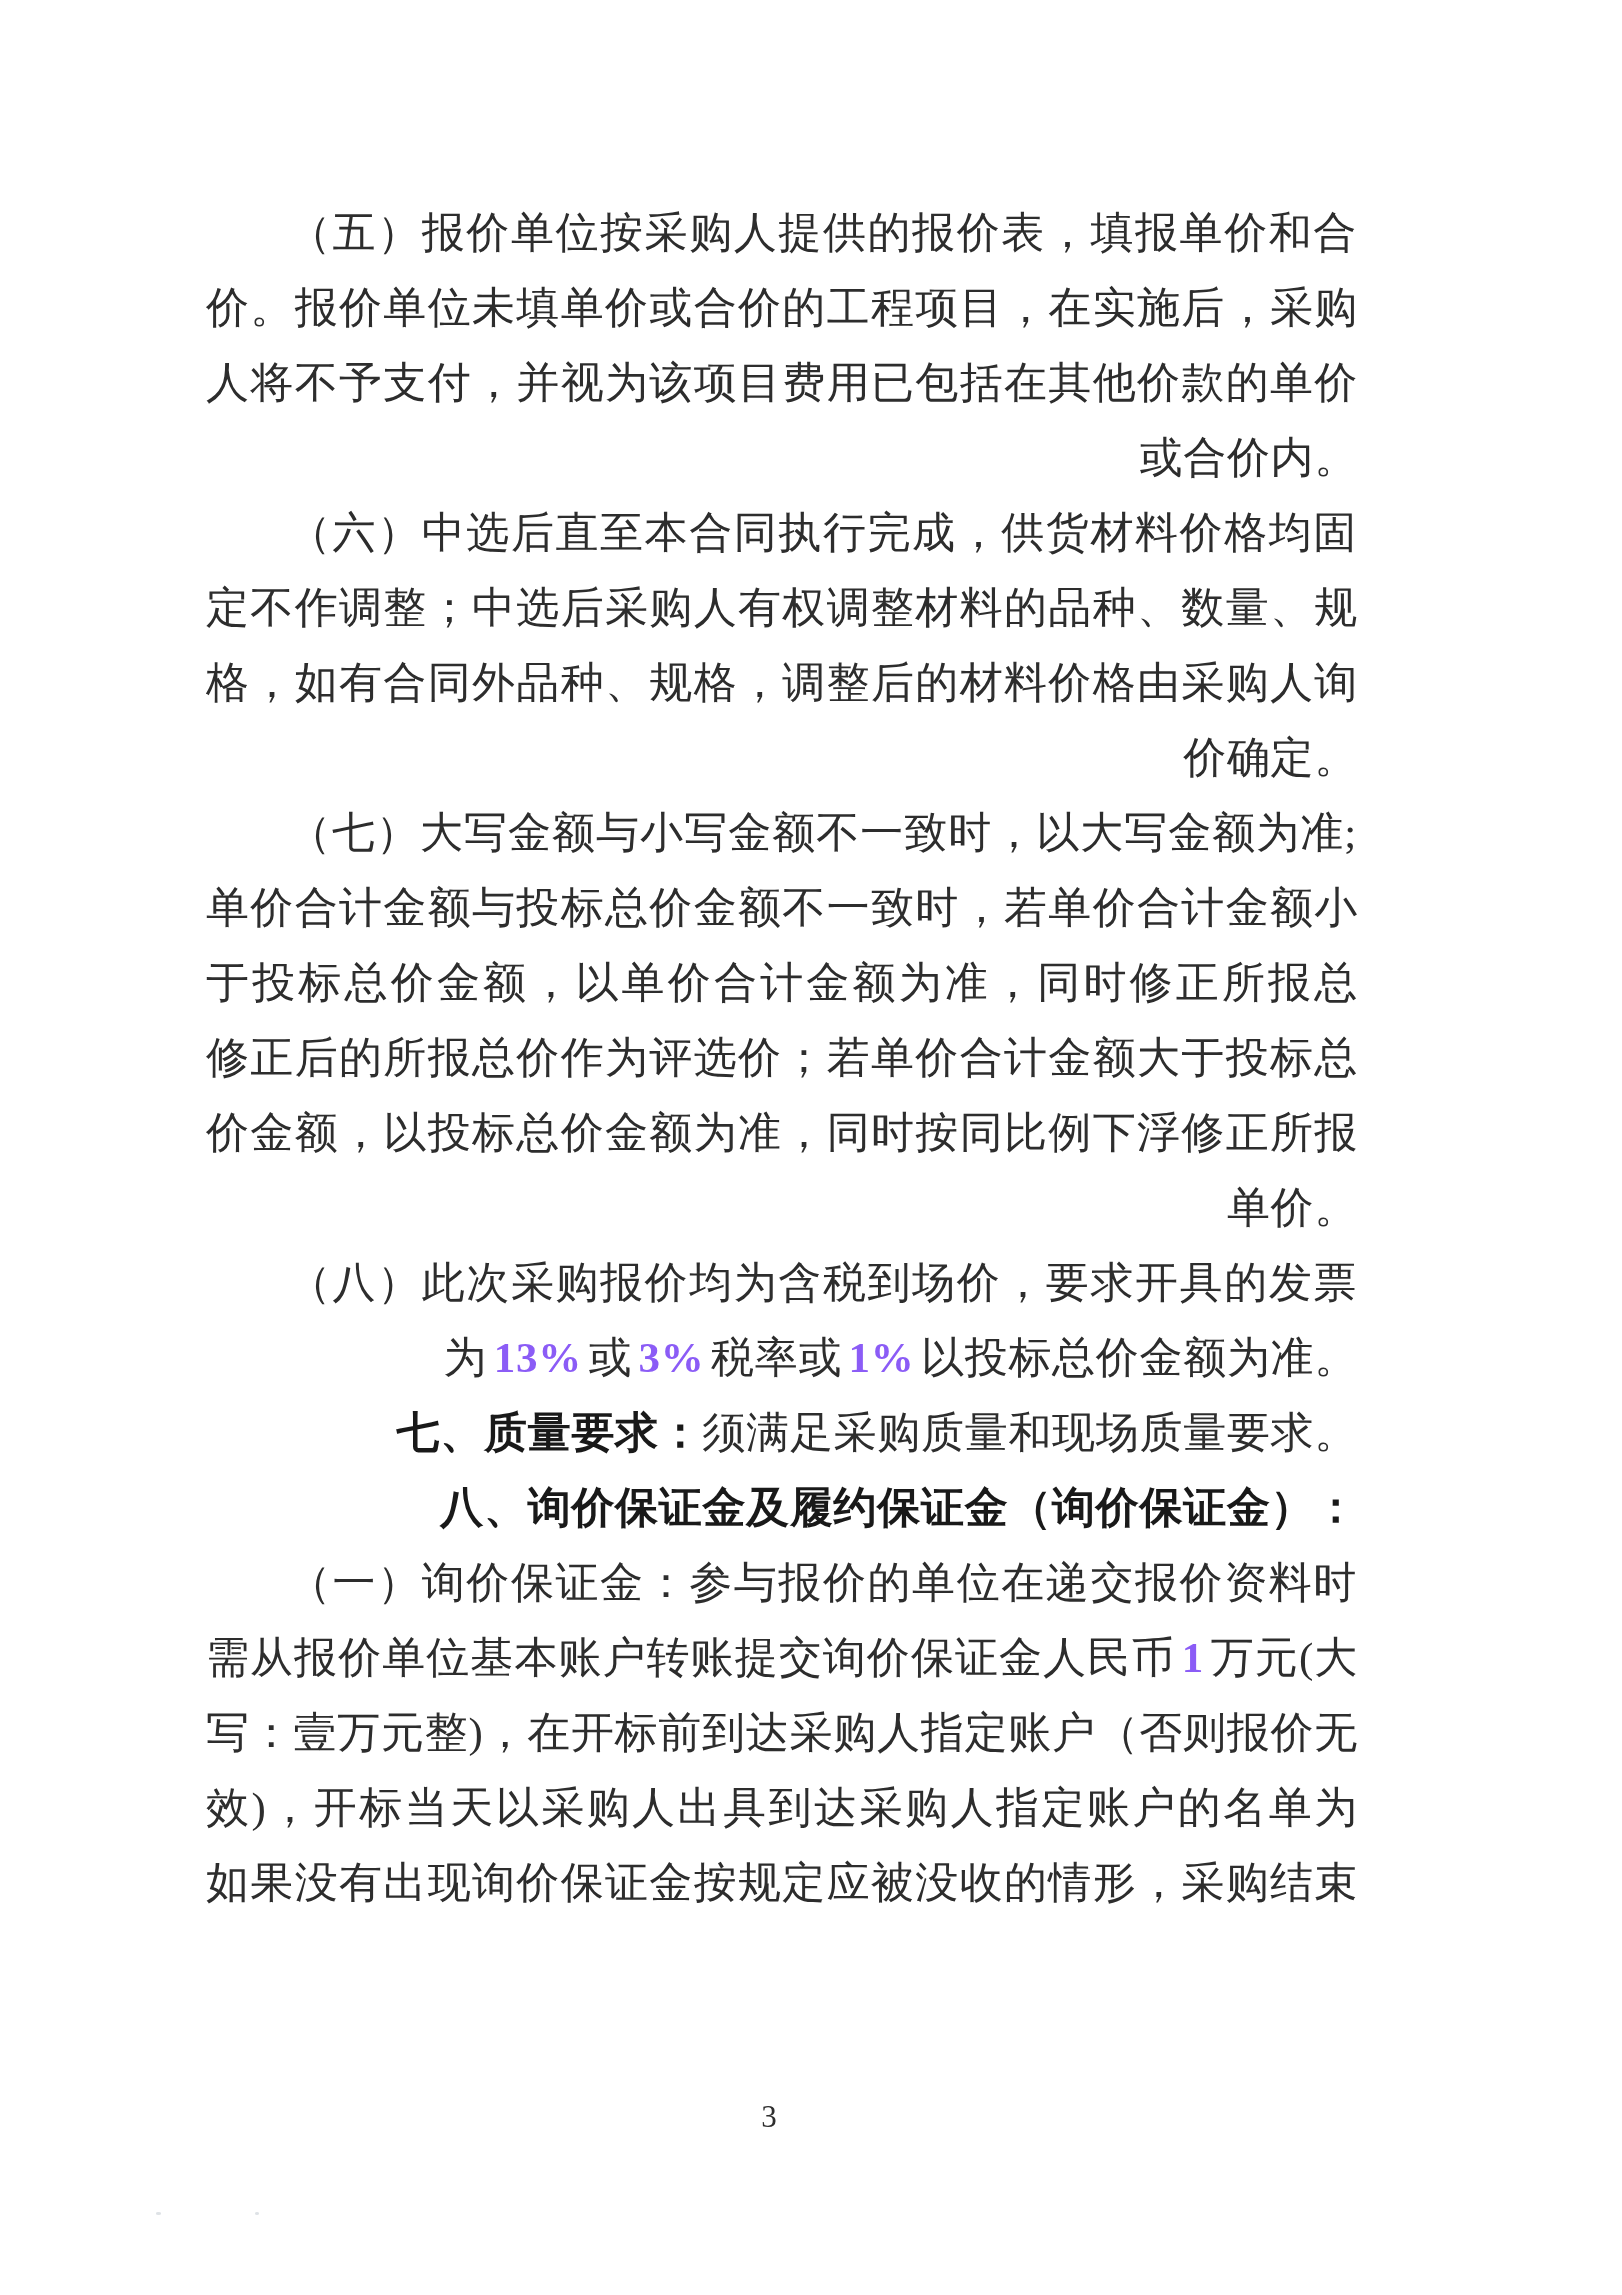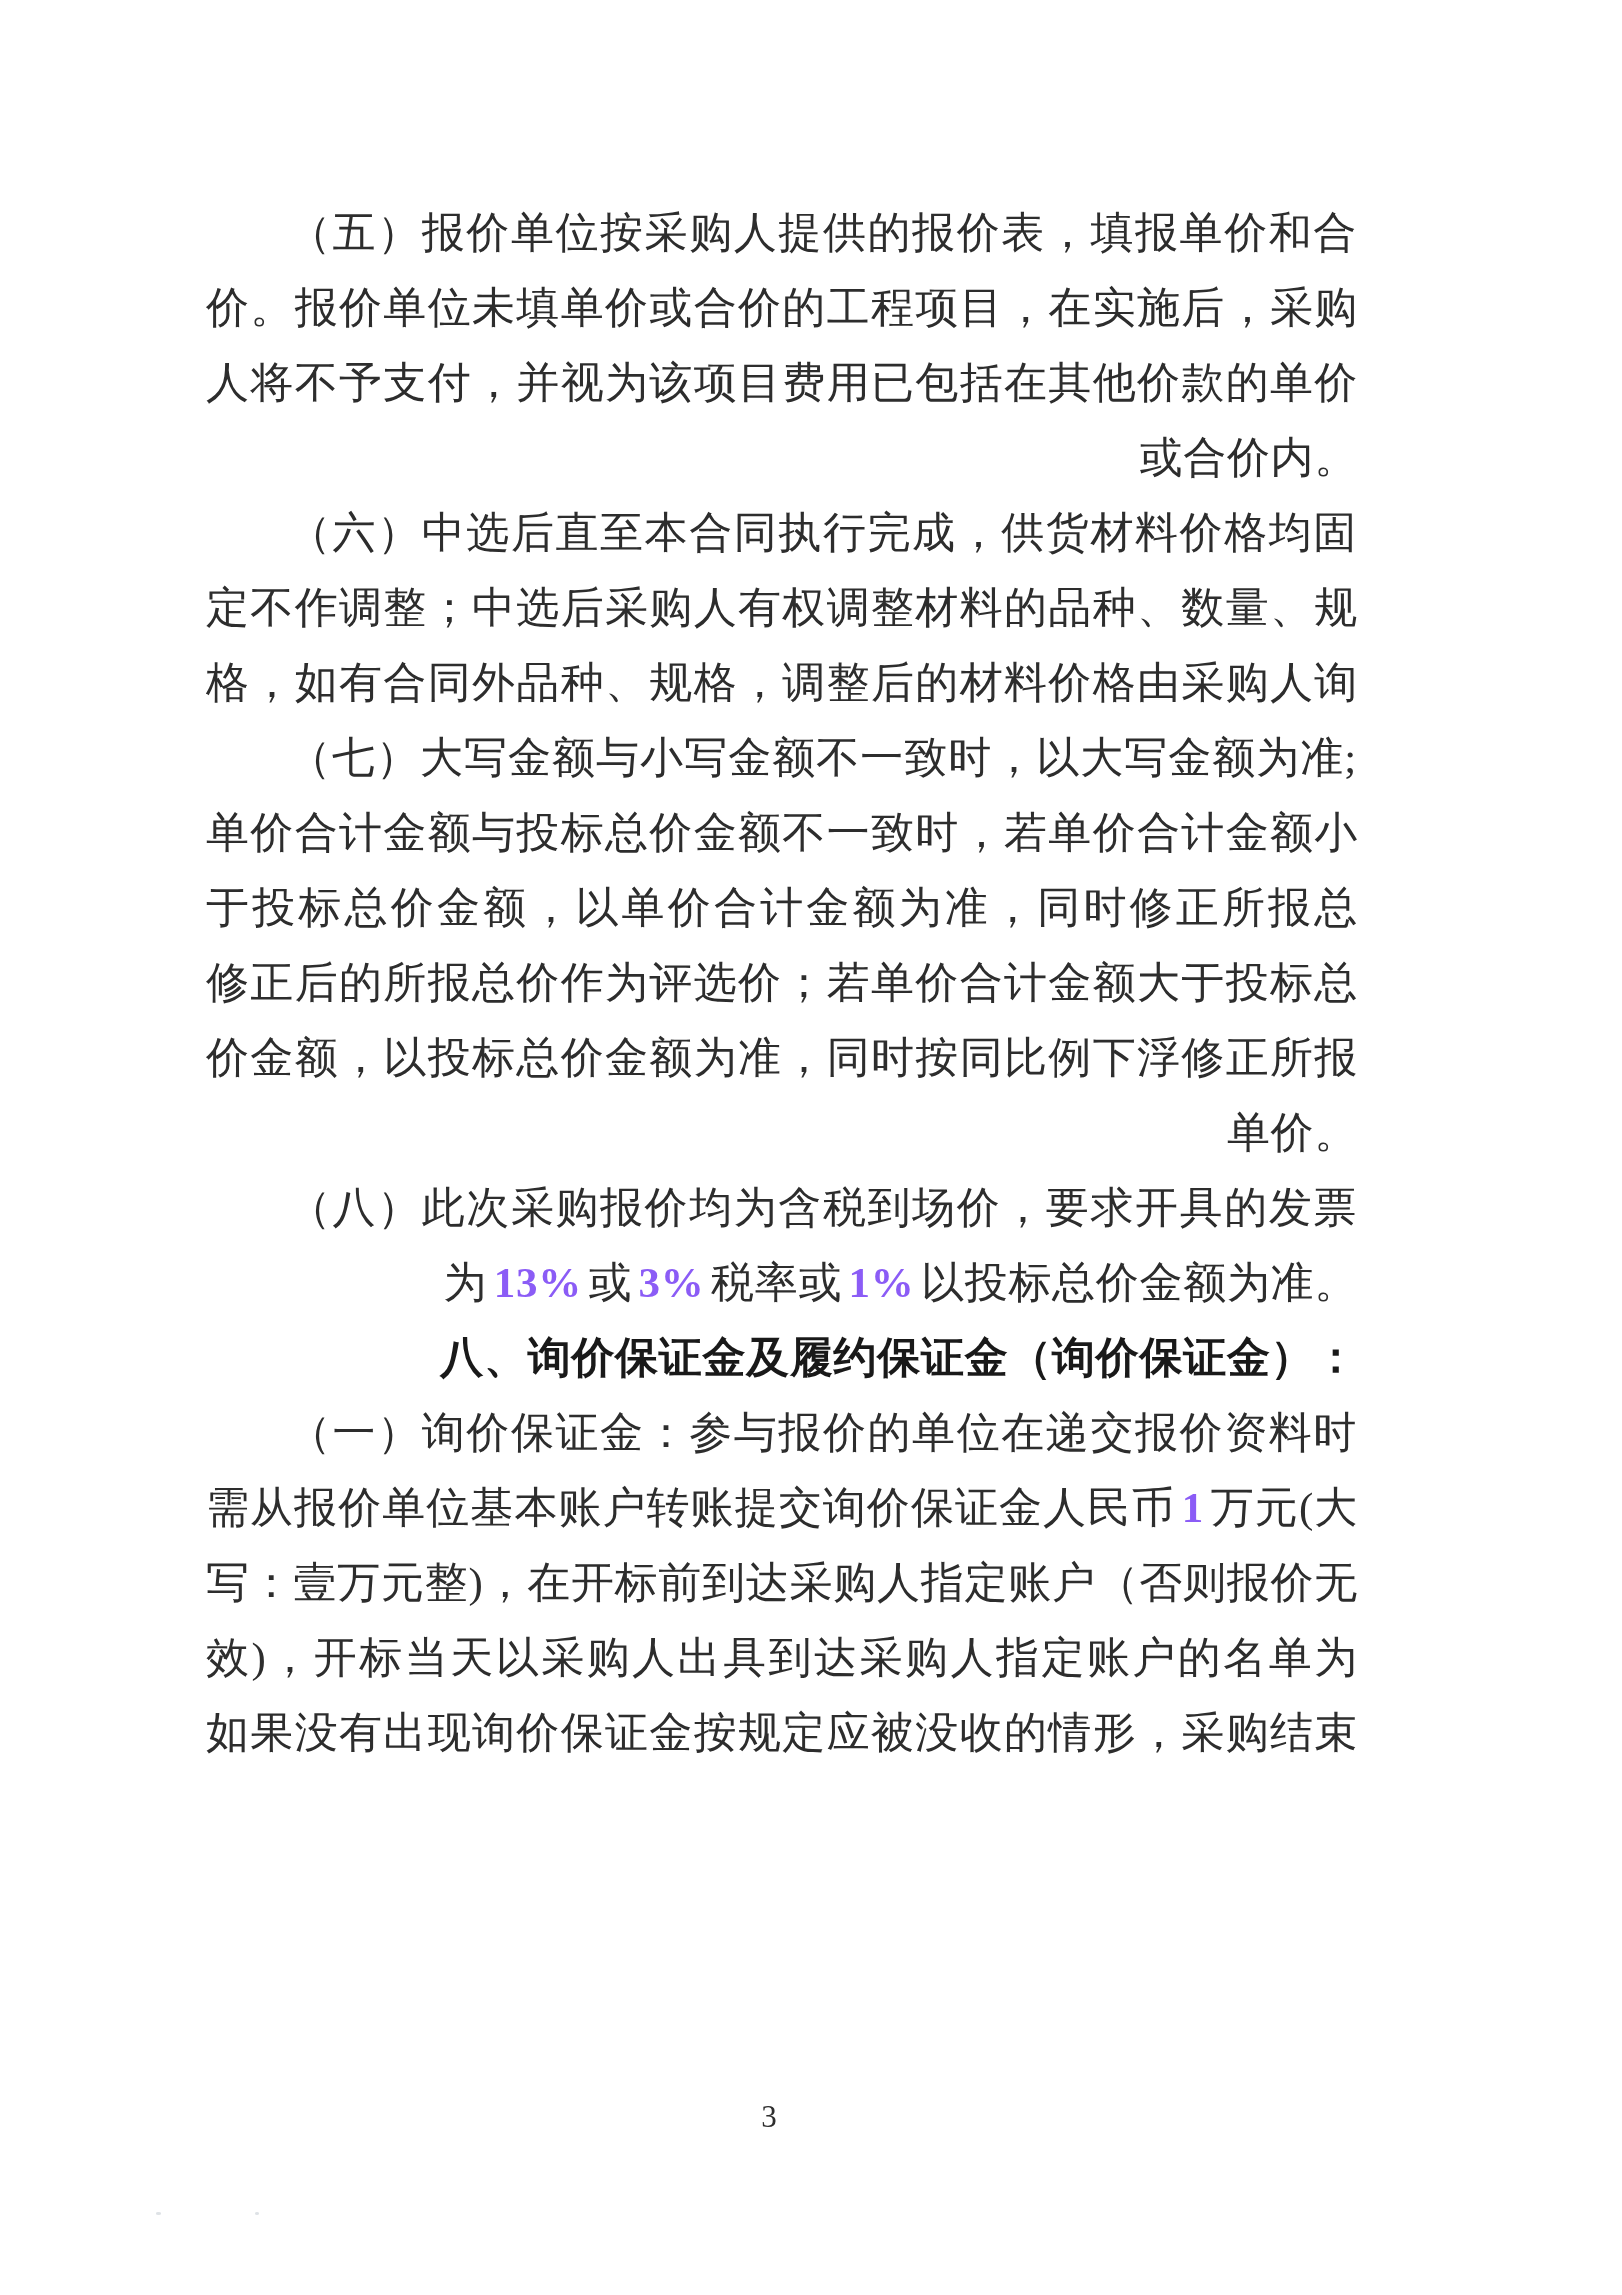--- a/index.html
+++ b/index.html
@@ -79,28 +79,30 @@
 
 <div class="page">
   <div class="text-block">
       <div class="line indent just"><span>（五）报价单位按采购人提供的报价表，填报单价和合</span></div>
       <div class="line just"><span>价。报价单位未填单价或合价的工程项目，在实施后，采购</span></div>
       <div class="line just"><span>人将不予支付，并视为该项目费用已包括在其他价款的单价</span></div>
       <div class="line"><span>或合价内。</span></div>
       <div class="line indent just"><span>（六）中选后直至本合同执行完成，供货材料价格均固</span></div>
       <div class="line just"><span>定不作调整；中选后采购人有权调整材料的品种、数量、规</span></div>
       <div class="line just"><span>格，如有合同外品种、规格，调整后的材料价格由采购人询</span></div>
+      <div class="line"><span>价确定。</span></div>
       <div class="line indent just"><span>（七）大写金额与小写金额不一致时，以大写金额为准;</span></div>
       <div class="line just"><span>单价合计金额与投标总价金额不一致时，若单价合计金额小</span></div>
       <div class="line just"><span>于投标总价金额，以单价合计金额为准，同时修正所报总价，</span></div>
       <div class="line just"><span>修正后的所报总价作为评选价；若单价合计金额大于投标总</span></div>
       <div class="line just"><span>价金额，以投标总价金额为准，同时按同比例下浮修正所报</span></div>
       <div class="line"><span>单价。</span></div>
       <div class="line indent just"><span>（八）此次采购报价均为含税到场价，要求开具的发票</span></div>
       <div class="line"><span>为</span><span class="seg-bnum">13%</span><span>或</span><span class="seg-bnum">3%</span><span>税率或</span><span class="seg-bnum">1%</span><span>以投标总价金额为准。</span></div>
+      <div class="line indent"><span class="seg-hei">七、质量要求：</span><span>须满足采购质量和现场质量要求。</span></div>
       <div class="line indent"><span class="seg-hei">八、询价保证金及履约保证金（询价保证金）：</span></div>
       <div class="line indent just"><span>（一）询价保证金：参与报价的单位在递交报价资料时</span></div>
       <div class="line just"><span>需从报价单位基本账户转账提交询价保证金人民币</span><span class="seg-bnum">1</span><span>万元(大</span></div>
       <div class="line just"><span>写：壹万元整)，在开标前到达采购人指定账户（否则报价无</span></div>
       <div class="line just"><span>效)，开标当天以采购人出具到达采购人指定账户的名单为准。</span></div>
       <div class="line just"><span>如果没有出现询价保证金按规定应被没收的情形，采购结束</span></div>
     </div>
   <div class="pagenum">3</div>
   <div class="speck speck-1"></div>
   <div class="speck speck-2"></div>

